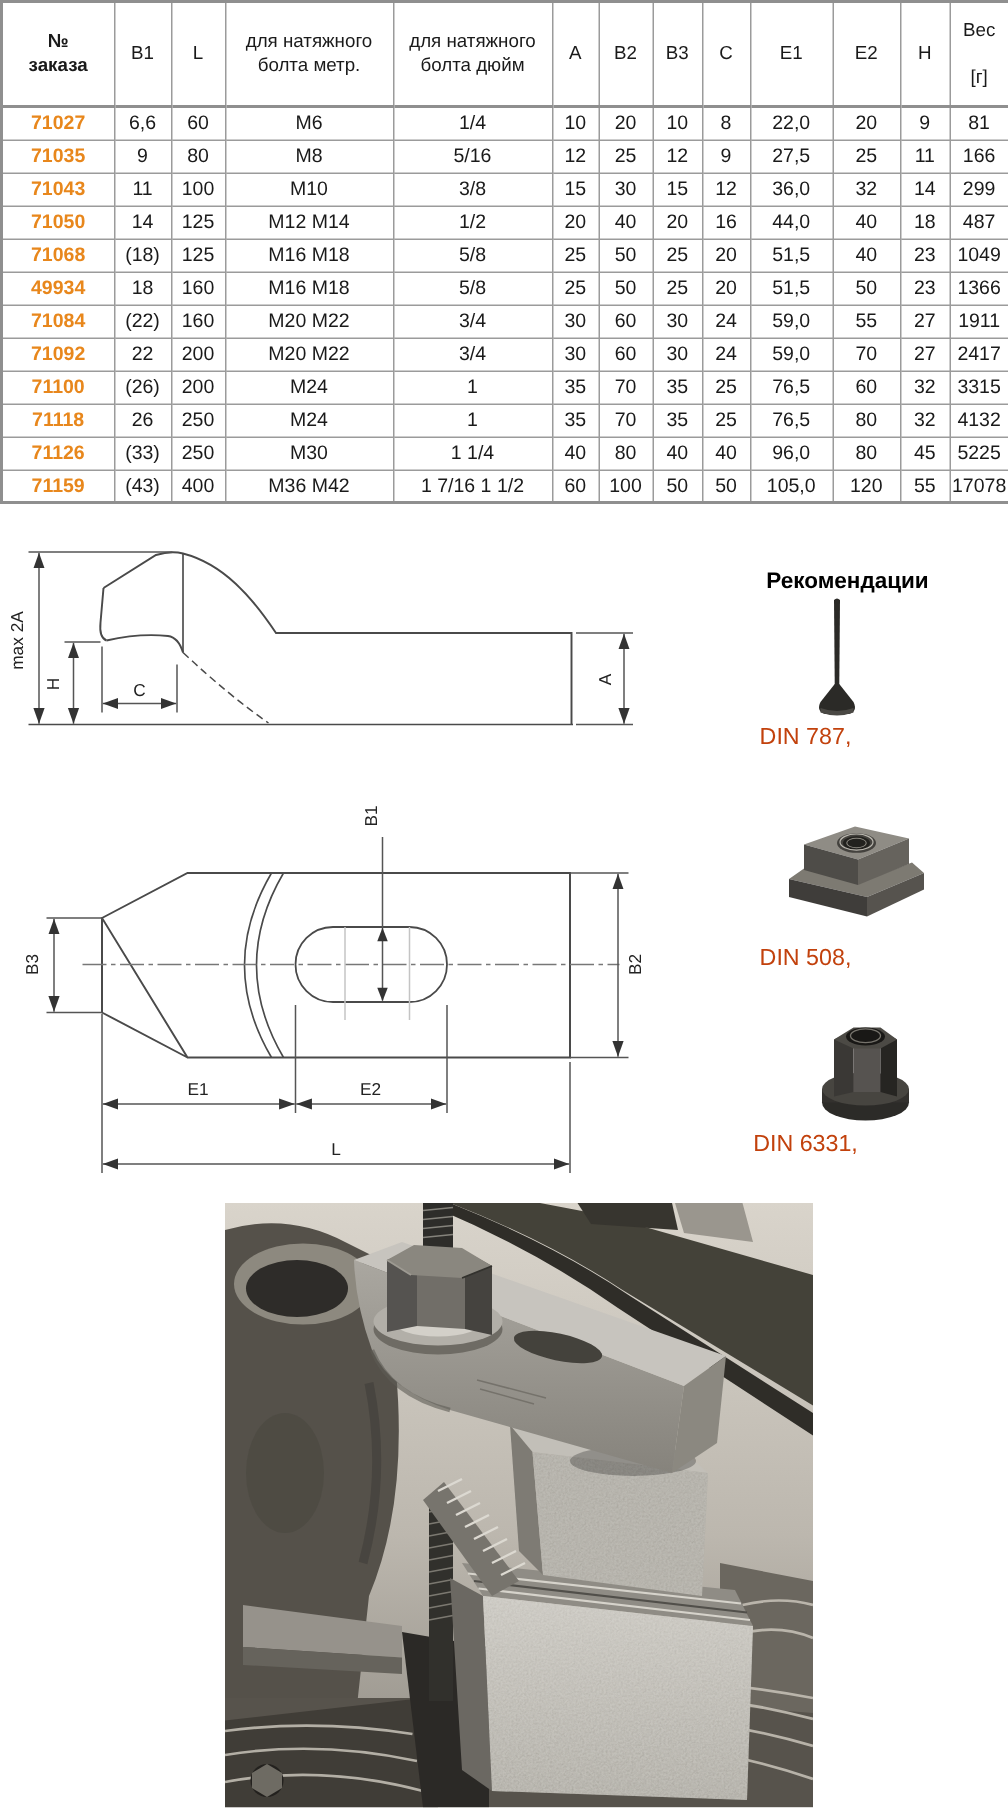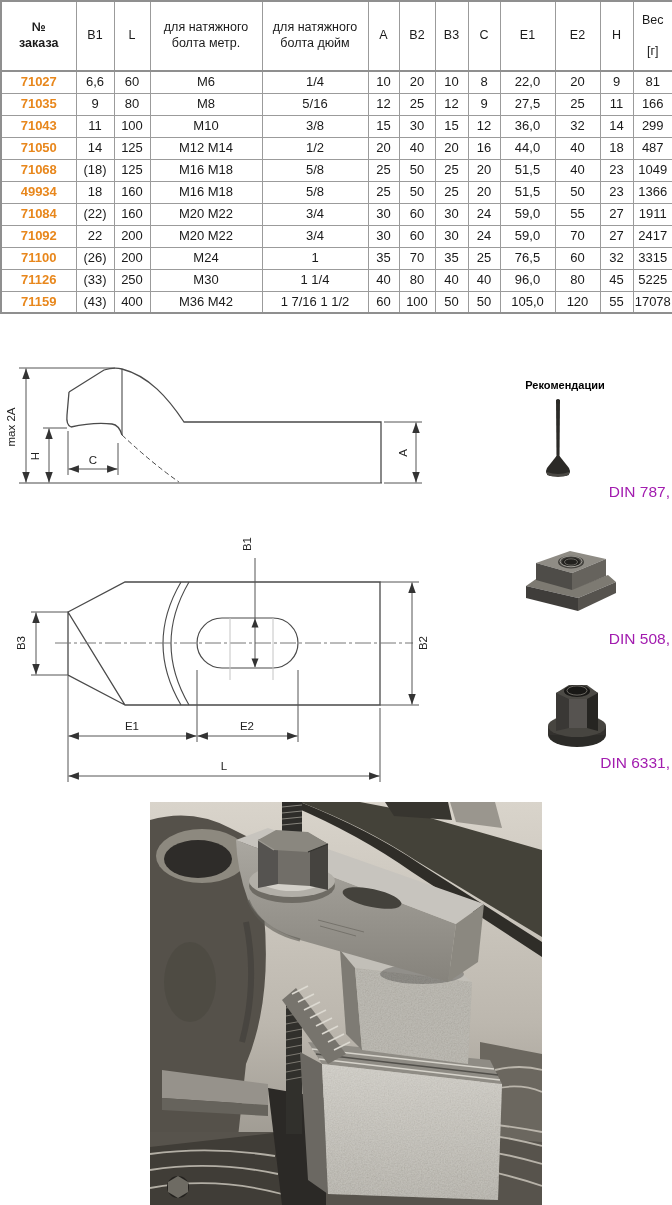--- a/index.html
+++ b/index.html
@@ -24,25 +24,25 @@
     border-bottom:2px solid #8f8f8f;font-size:12.5px;
   }
   table.catalog thead th:first-child{font-weight:bold;}
   table.catalog tbody tr{height:22px;margin-left:44px;}
   table.catalog td.ord{color:#e8871c;font-weight:bold;}
   
   .abs{position:absolute;}
   svg text{font-family:"Liberation Sans",sans-serif;}
   .rec-title{
     position:absolute;left:460px;top:379px;width:210px;
-    text-align:center;font-weight:bold;font-size:11px;color:#000;
+    text-align:center;font-weight:bold;font-size:15px;color:#000;
   }
   .rec-label{
-    position:absolute;left:460px;width:210px;text-align:right;
-    font-size:15.5px;color:#a21caf;
+    position:absolute;left:432px;width:210px;text-align:center;
+    font-size:15.5px;color:#c2410c;
   }
 </style>
 </head>
 <body>
 
 <table class="catalog">
   <colgroup>
     <col style="width:75px">
       <col style="width:38px">
       <col style="width:36px">
@@ -207,20 +207,35 @@
         <td>M24</td>
         <td>1</td>
         <td>35</td>
         <td>70</td>
         <td>35</td>
         <td>25</td>
         <td>76,5</td>
         <td>60</td>
         <td>32</td>
         <td>3315</td>
+      </tr>
+      <tr>
+        <td class="ord">71118</td>
+        <td>26</td>
+        <td>250</td>
+        <td>M24</td>
+        <td>1</td>
+        <td>35</td>
+        <td>70</td>
+        <td>35</td>
+        <td>25</td>
+        <td>76,5</td>
+        <td>80</td>
+        <td>32</td>
+        <td>4132</td>
       </tr>
       <tr>
         <td class="ord">71126</td>
         <td>(33)</td>
         <td>250</td>
         <td>M30</td>
         <td>1 1/4</td>
         <td>40</td>
         <td>80</td>
         <td>40</td>

